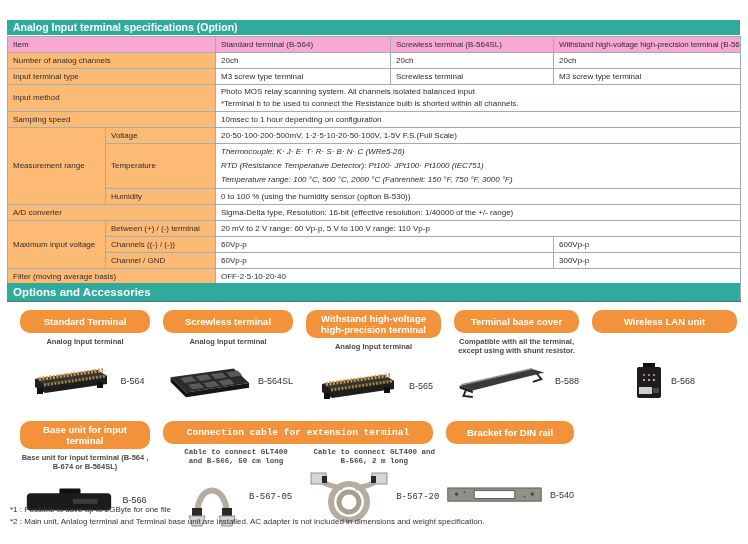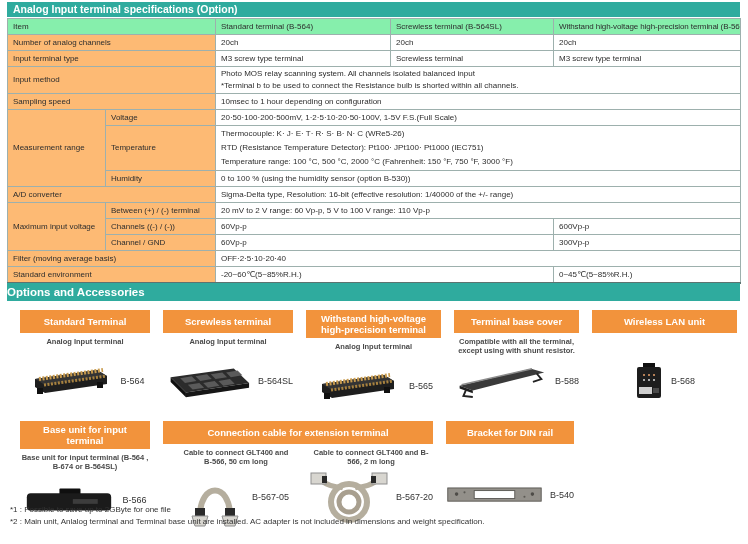--- a/index.html
+++ b/index.html
@@ -2,43 +2,43 @@
 <html><head>
 <meta charset="utf-8">
 <style>
   html,body{margin:0;padding:0;background:#fff;}
   body{width:748px;height:544px;font-family:"Liberation Sans","DejaVu Sans",sans-serif;color:#2d2d2d;position:relative;overflow:hidden;}
   .page{position:relative;width:748px;height:544px;background:#fff;}
 
   
   .tbar{background:#2fab9e;color:#fff;font-weight:bold;}
   .tbar1{height:15px;line-height:15px;font-size:10.5px;padding-left:6px;}
-  .tbar2{height:18px;line-height:18px;font-size:11.5px;}
-
-  .sec1{position:absolute;top:2px;left:7px;width:733px;}
+  .tbar2{height:18px;line-height:18px;font-size:11.5px;padding-left:6px;}
+
+  .sec1{position:absolute;top:20px;left:7px;width:733px;}
   .sec2{position:absolute;top:283px;left:7px;width:733px;}
   .notes{position:absolute;top:504px;left:10px;width:720px;font-size:8px;line-height:12px;color:#333;}
 
   
   table.spec{border-collapse:collapse;table-layout:fixed;width:733px;margin-top:1px;border:1px solid #5c7370;border-bottom-width:2px;}
   table.spec td{border:1px solid #9db0ad;padding:1px 5px;height:13px;font-size:8px;line-height:10px;vertical-align:middle;overflow:hidden;white-space:nowrap;}
   td.lab{background:#fdba74;}
-  tr.hrow td{background:#86efac;}
+  tr.hrow td{background:#f9a8d4;}
   td.cond{font-size:6.7px;letter-spacing:-0.1px;padding:1px 2px;}
   td.h26{height:26px;}
-  td.h44{height:44px;}
+  td.h44{height:44px;font-style:italic;}
   .ln{line-height:12px;white-space:nowrap;}
   .lnt{line-height:14px;white-space:nowrap;}
 
   
   .opt-row1{display:flex;gap:13px;padding:9px 0 0 13px;}
   .opt-row2{display:flex;gap:13px;padding:9px 0 0 13px;}
   .opt{display:flex;flex-direction:column;}
-  .w130{width:130px;} .w135{width:135px;} .w125{width:125px;} .w145{width:145px;} .w270{width:270px;} .w128{width:128px;}
-  .opt-hdr{background:#f2933c;color:#fff;font-weight:bold;font-size:9.5px;line-height:11px;text-align:center;min-height:17px;padding:3px 4px;display:flex;align-items:center;justify-content:center;}
+  .w130{width:130px;} .w135{width:135px;} .w125{width:125px;} .w145{width:145px;} .w270{width:270px;font-family:Liberation Mono, monospace;} .w128{width:128px;}
+  .opt-hdr{background:#f2933c;color:#fff;font-weight:bold;font-size:9.5px;line-height:11px;text-align:center;min-height:17px;padding:3px 4px;display:flex;align-items:center;justify-content:center;border-radius:10px;}
   .opt-cap{font-size:7.5px;font-weight:bold;color:#4a4a4a;text-align:center;margin-top:4px;min-height:18px;line-height:9px;}
   .opt-cap.left{text-align:center;}
   .opt-img{display:flex;align-items:center;justify-content:center;gap:7px;height:52px;}
   .opt-model{font-size:9px;color:#333;white-space:nowrap;}
   .cable-items{display:flex;}
   .cable-item{width:50%;display:flex;flex-direction:column;margin-left:17px;}
   .note-line{margin:0;}
 </style>
 </head>
 <body>

